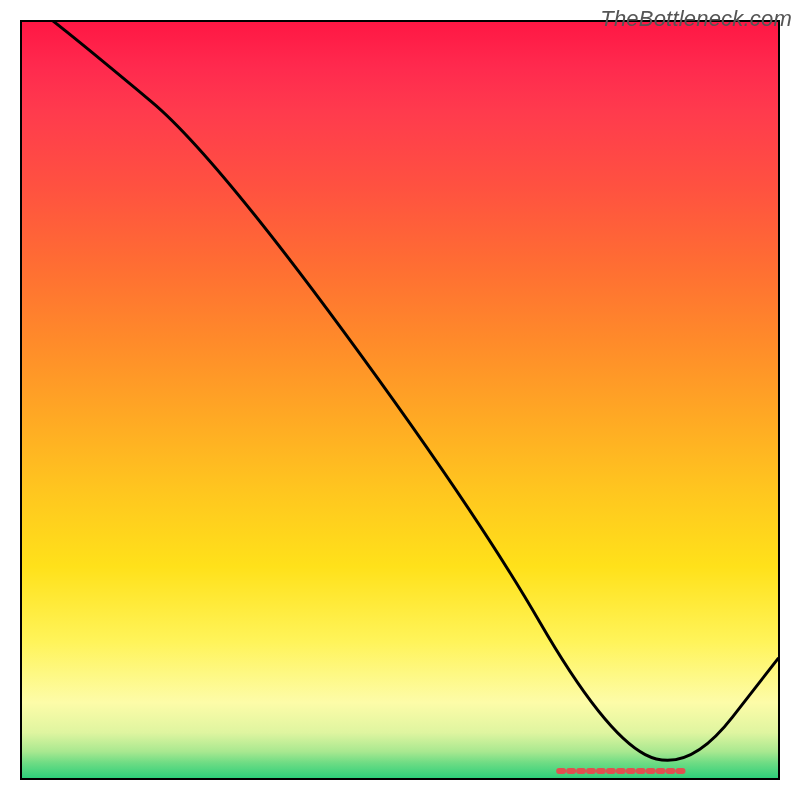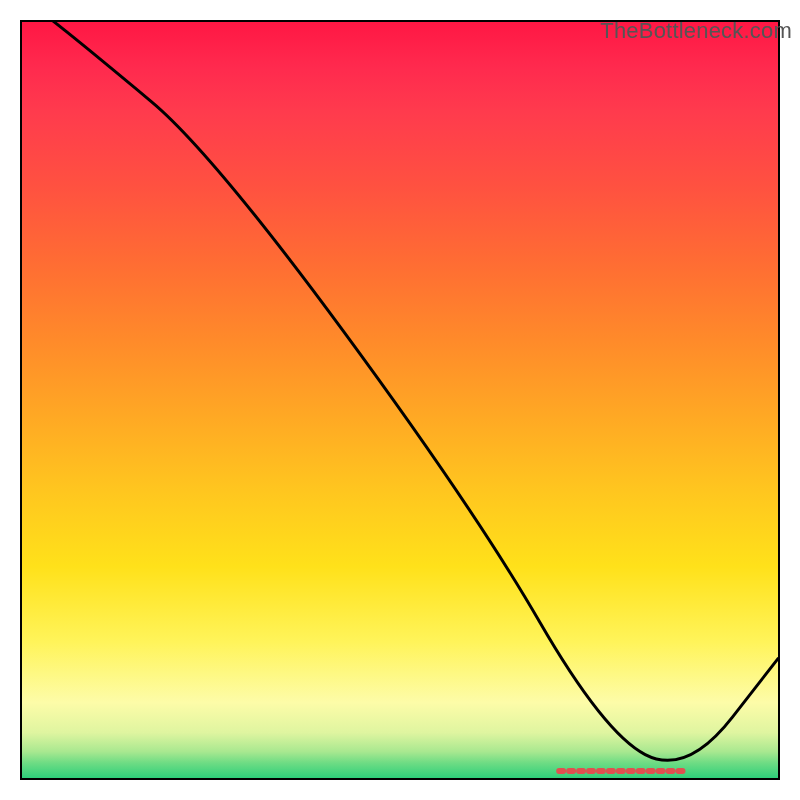--- a/index.html
+++ b/index.html
@@ -11,27 +11,28 @@
     font-family: Arial, Helvetica, sans-serif;
     overflow: hidden;
   }
   .chart-wrap {
     position: relative;
     width: 800px;
     height: 800px;
   }
   .watermark {
     position: absolute;
-    top: 18px;
+    top: 6px;
     right: 8px;
     color: #555;
     font-size: 22px;
     font-weight: 500;
     letter-spacing: 0.2px;
     z-index: 5;
+    font-style: italic;
   }
   .frame {
     position: absolute;
     left: 20px;
     top: 20px;
     width: 760px;
     height: 760px;
     box-sizing: border-box;
     border: 2.5px solid #000;
     overflow: hidden;

